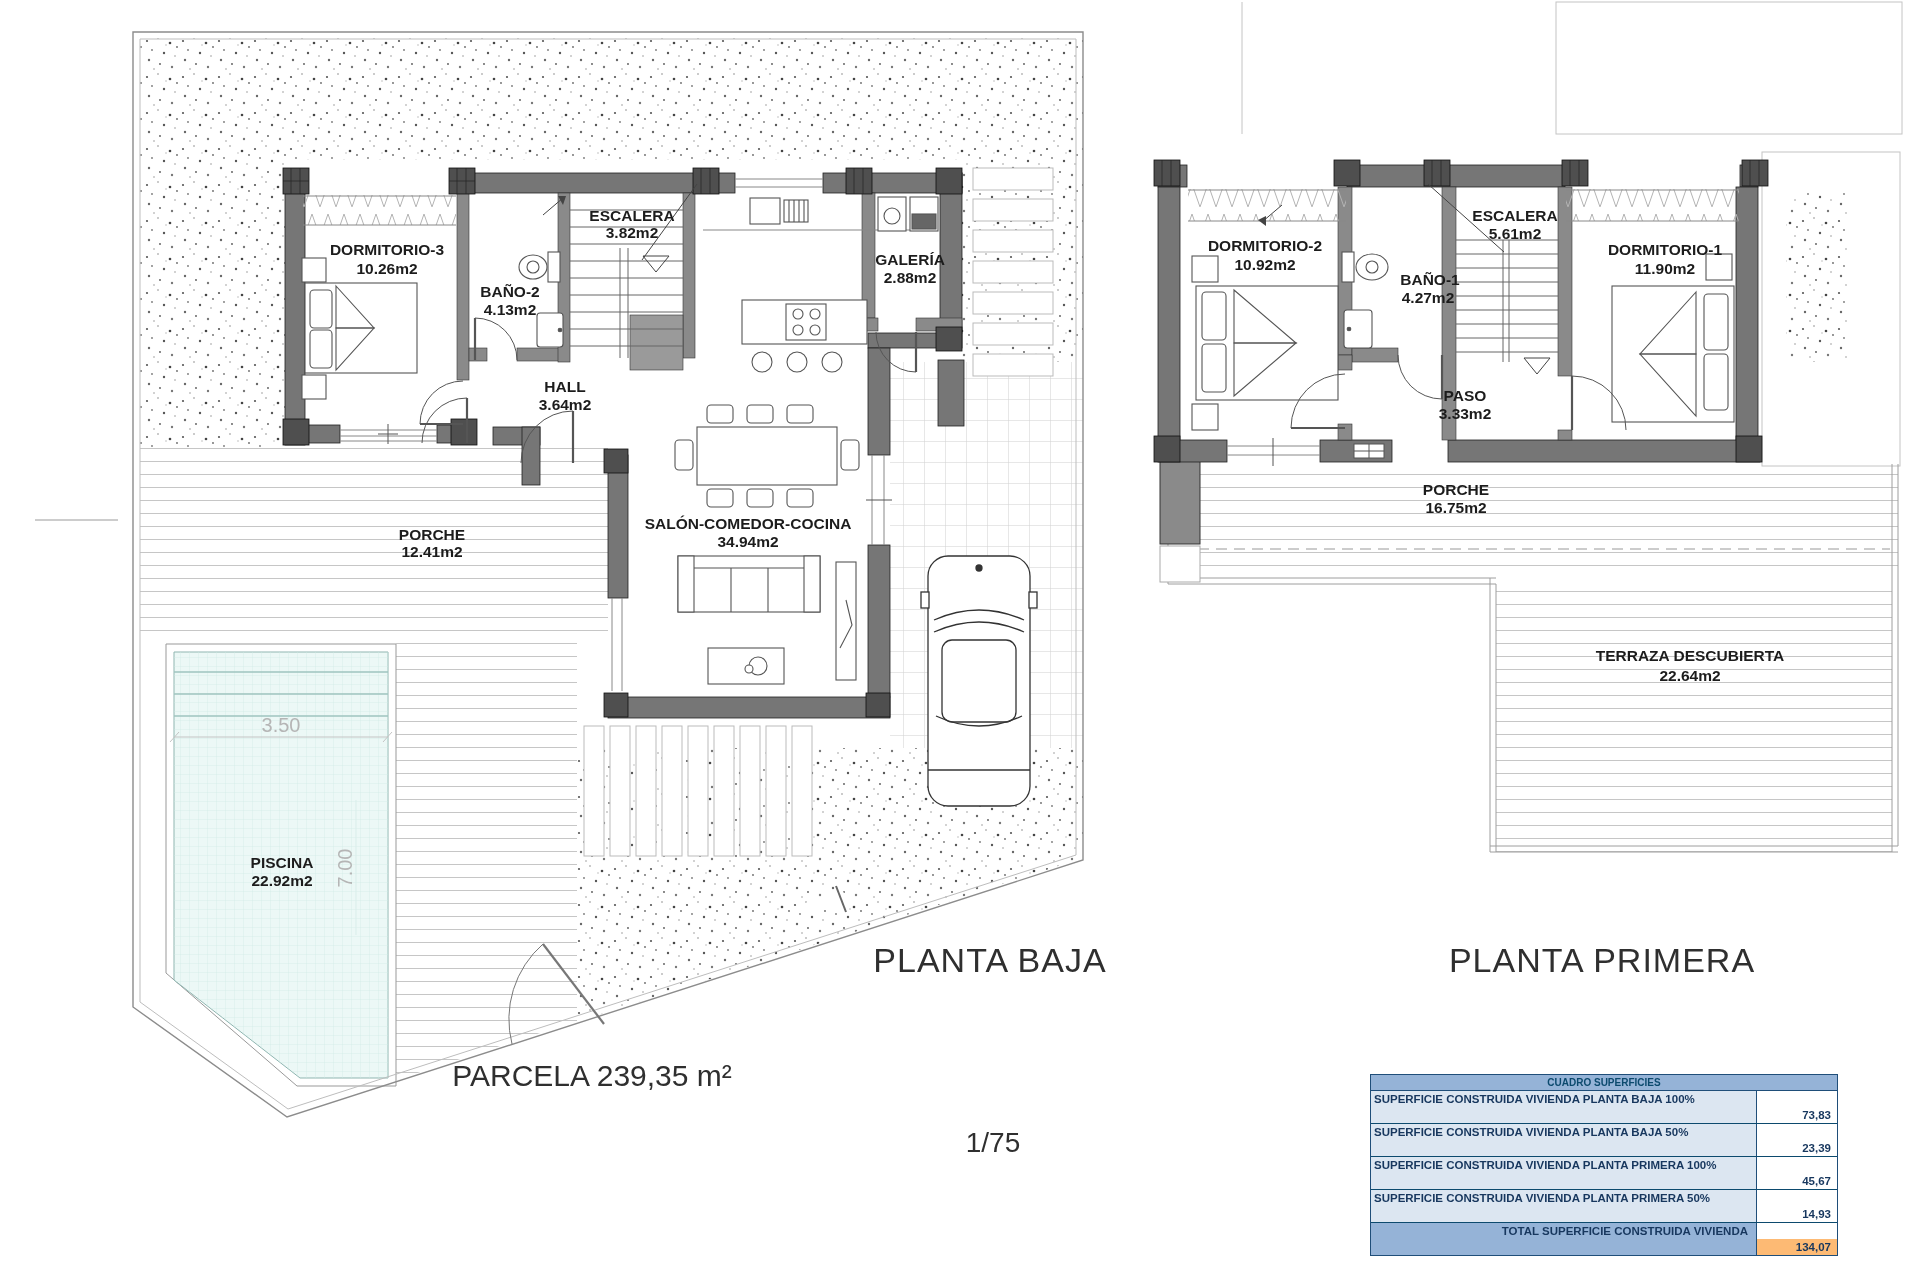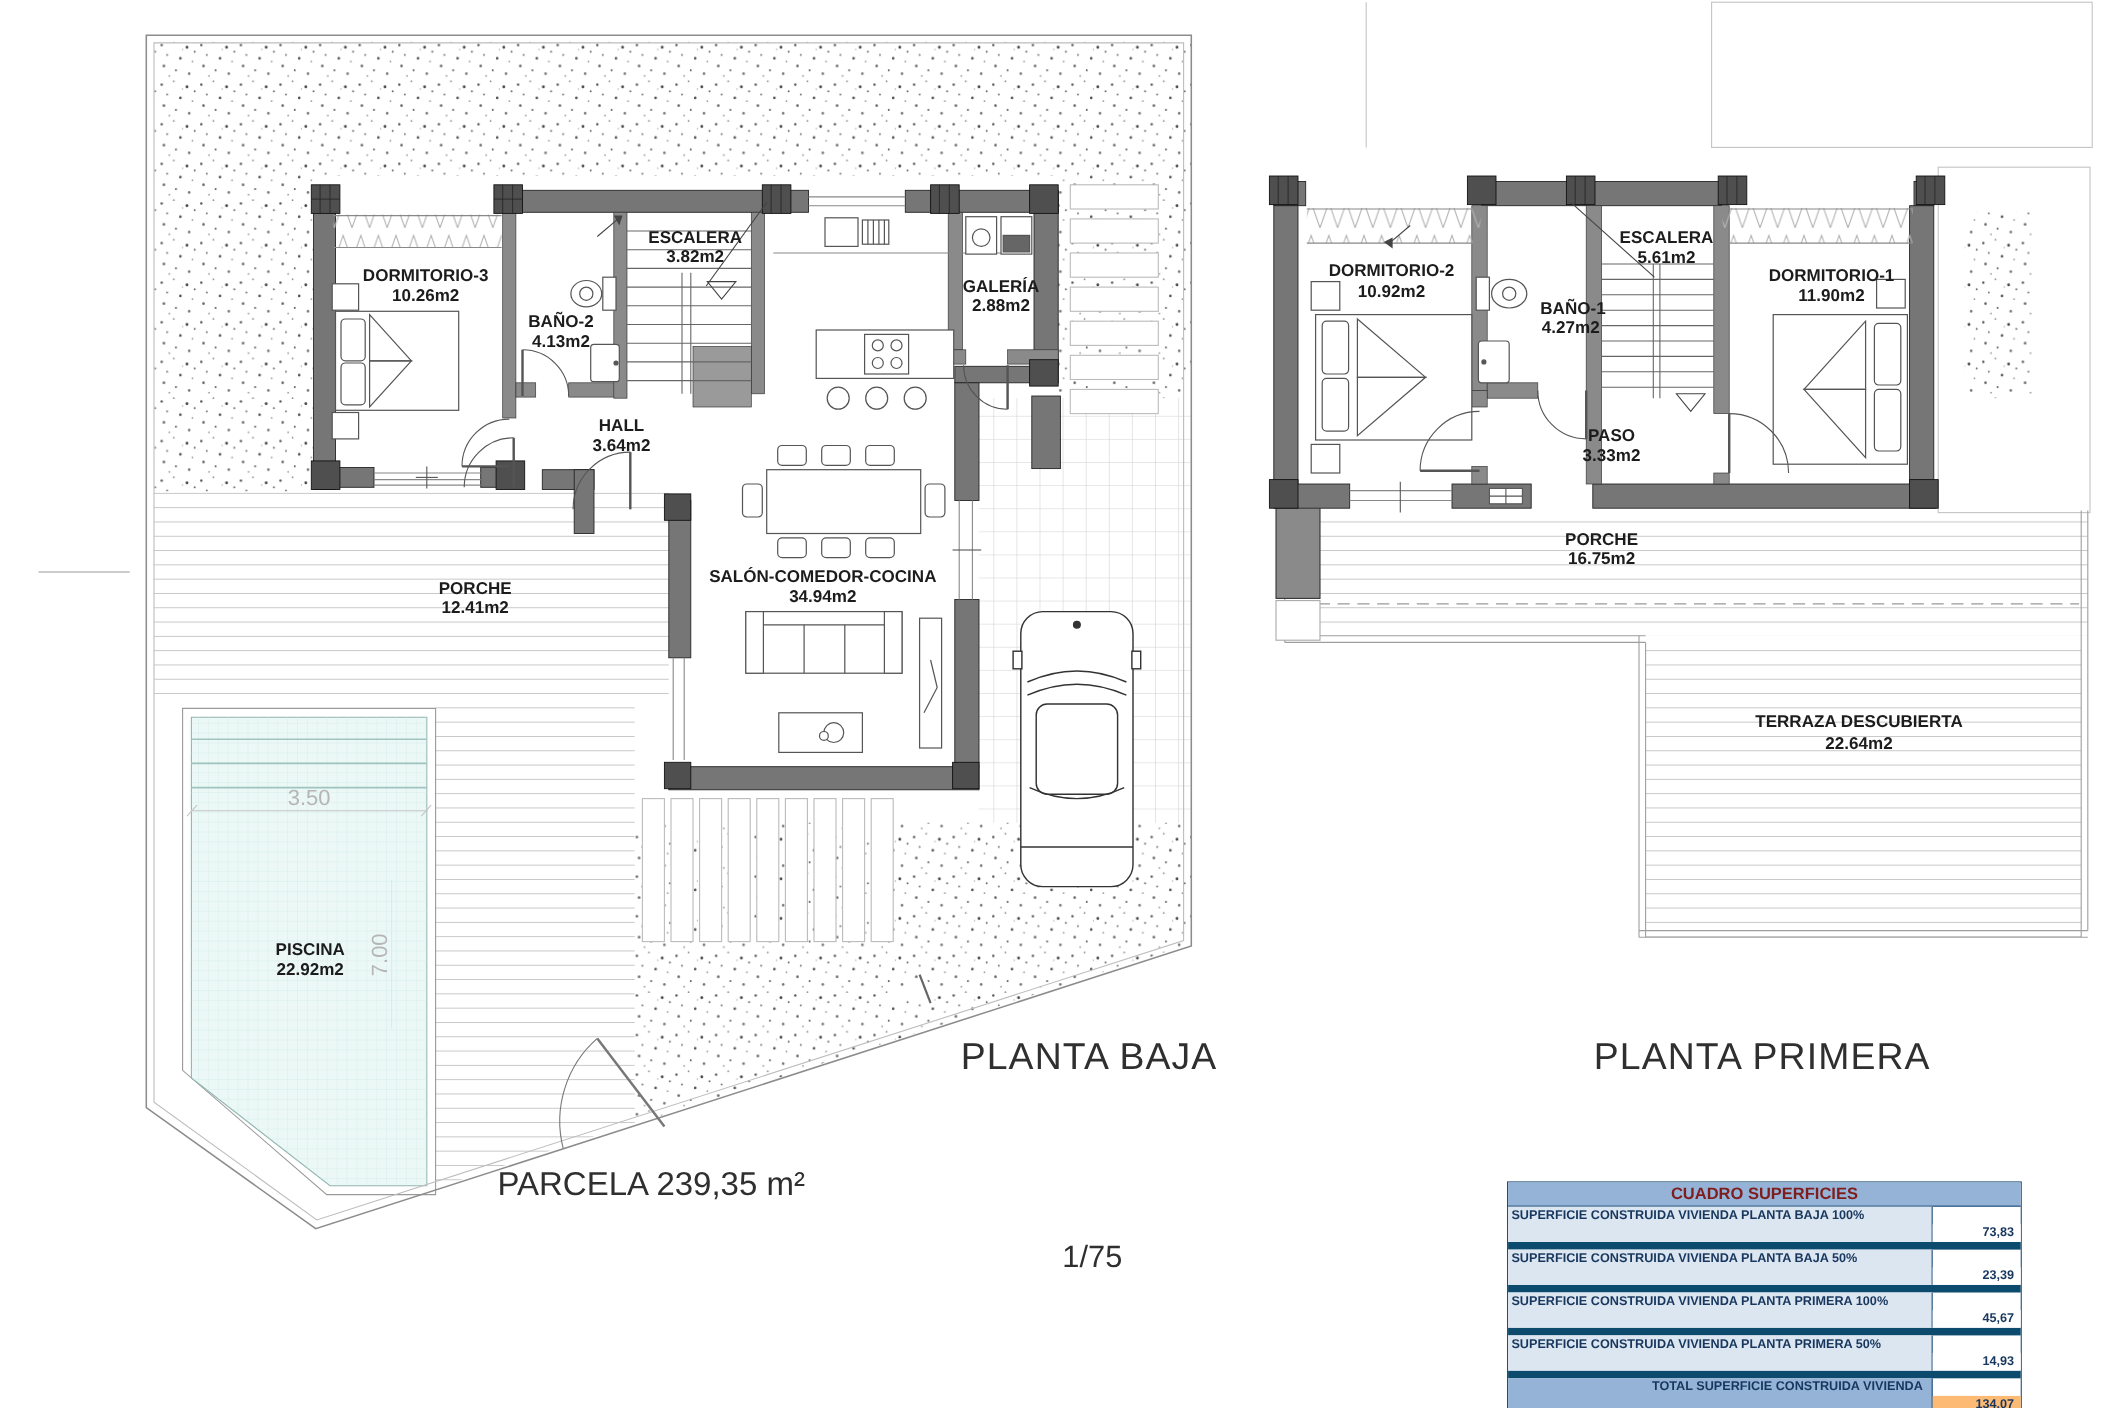--- a/index.html
+++ b/index.html
@@ -8,23 +8,23 @@
   svg{position:absolute;left:0;top:0;}
   .room-name{font:bold 15.5px "Liberation Sans",sans-serif;fill:#1c1c1c;}
   .room-area{font:bold 15.5px "Liberation Sans",sans-serif;fill:#1c1c1c;}
   .plan-title{font:34px "Liberation Sans",sans-serif;fill:#2f2f2f;letter-spacing:1px;}
   .parcel-label{font:30px "Liberation Sans",sans-serif;fill:#2f2f2f;}
   .scale-label{font:28px "Liberation Sans",sans-serif;fill:#2f2f2f;}
   .dim-label{font:20px "Liberation Sans",sans-serif;fill:#b5b5b5;}
   
   .areas-table{position:absolute;left:1370px;top:1074px;width:466px;
      border:1px solid #1f4e79;font-family:"Liberation Sans",sans-serif;}
-  .t-header{background:#95b3d7;color:#7f1d1d;font-weight:bold;font-size:15px;
+  .t-header{background:#95b3d7;color:#0c4a6e;font-weight:bold;font-size:10px;
      text-align:center;padding:2px 0;border-bottom:1px solid #1f4e79;}
-  .t-row{display:flex;border-bottom:7px solid #0c4a6e;}
+  .t-row{display:flex;border-bottom:1px solid #0c4a6e;}
   .t-row:last-child{border-bottom:none;}
   .t-label{flex:1;background:#dce6f1;color:#17375e;font-weight:bold;font-size:11.5px;
      padding:2px 3px;border-right:1px solid #1f4e79;white-space:nowrap;overflow:hidden;}
   .t-value{width:74px;background:#ffffff;color:#17375e;font-weight:bold;font-size:11.5px;
      text-align:right;padding:2px 6px 2px 0;margin-top:16px;}
   .t-total .t-label{background:#95b3d7;text-align:right;padding-right:8px;}
   .t-total .t-value{background:#fdba74;}
 </style>
 </head>
 <body>

